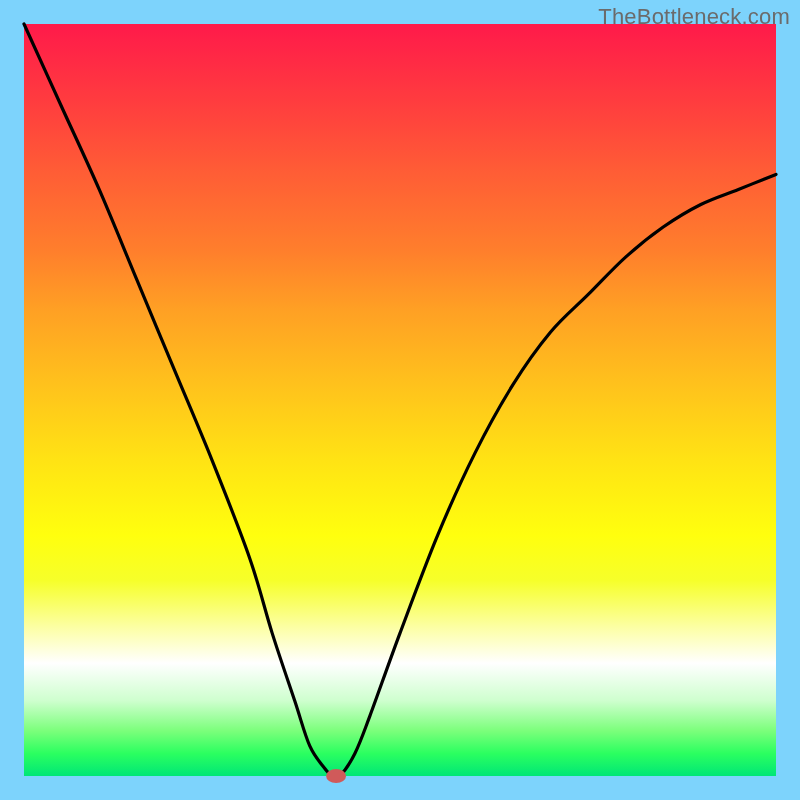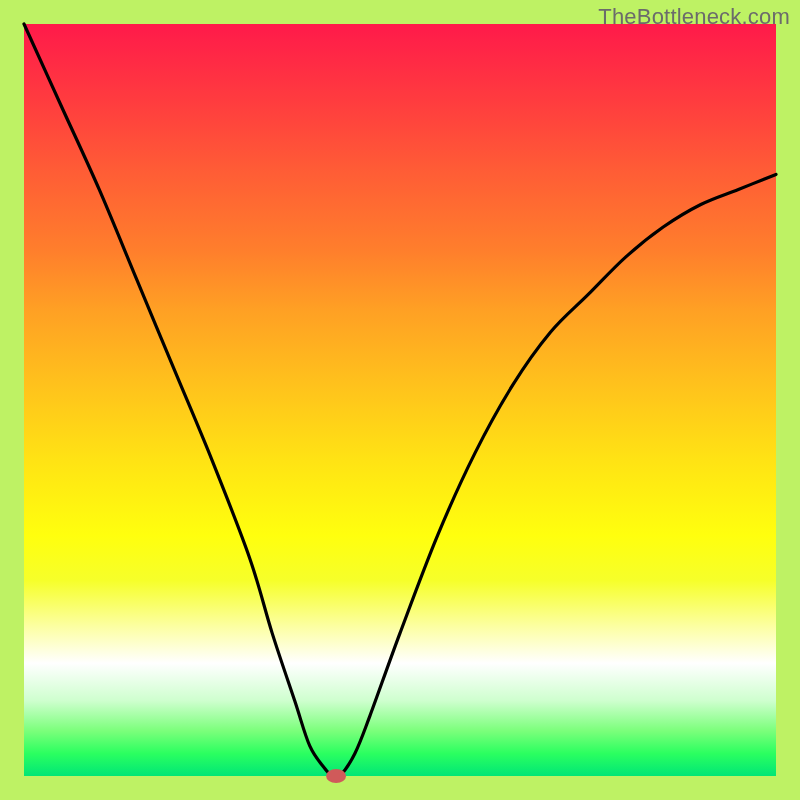--- a/index.html
+++ b/index.html
@@ -10,21 +10,21 @@
     background: #000;
     overflow: hidden;
     font-family: Arial, Helvetica, sans-serif;
   }
   .frame {
     position: absolute;
     top: 0;
     left: 0;
     width: 800px;
     height: 800px;
-    background: #bef264;
+    background: #7dd3fc;
   }
   .plot-area {
     position: absolute;
     left: 24px;
     top: 24px;
     width: 752px;
     height: 752px;
     
     background: linear-gradient(
       to bottom,

